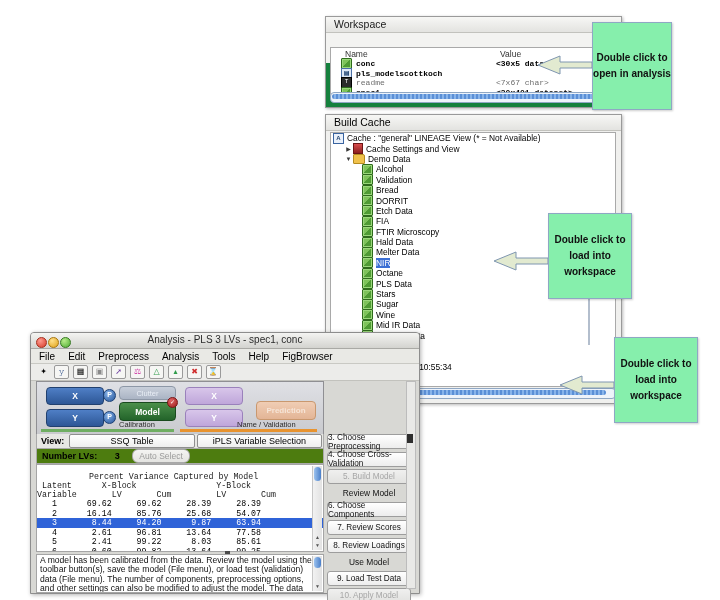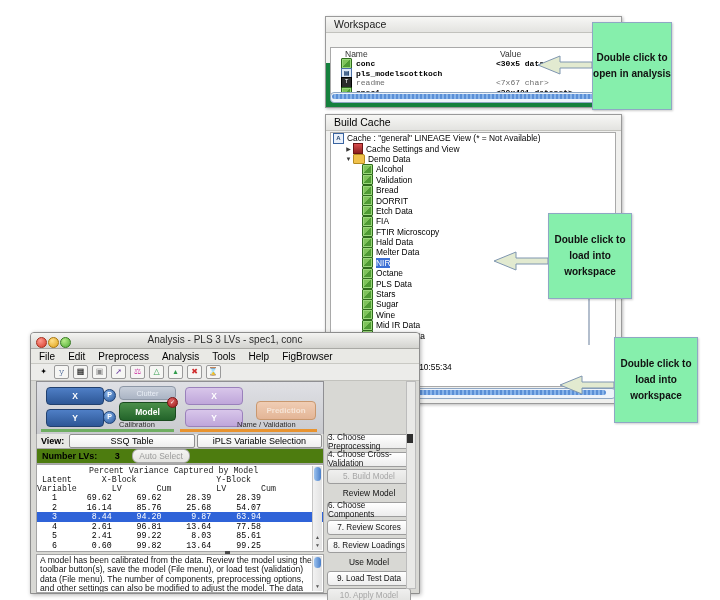--- a/index.html
+++ b/index.html
@@ -154,21 +154,21 @@
     display:flex;align-items:center;background:#4d7c0f;border:1px solid #aaa;border-top:none;}
   .lvrow .lbl{font-size:9px;font-weight:bold;padding:0 5px;}
   .lvval{font-size:9px;font-weight:bold;width:30px;text-align:center;}
   .autosel{height:12px;padding:0 6px;border:1px solid #a8a8a8;border-radius:6px;
     background:linear-gradient(#f4f4f2,#e4e4e1);color:#9b9b9b;font-size:8.5px;
     display:flex;align-items:center;}
 
   
   .tablebox{position:absolute;left:5px;top:131px;width:286px;height:86px;
     background:#fff;border:1px solid #a5a5a5;overflow:hidden;}
-  .tbl-head{font-family:"Liberation Mono",monospace;font-size:8.3px;color:#1a1a1a;padding-top:1px;}
+  .tbl-head{font-family:"Liberation Mono",monospace;font-size:8.3px;color:#1a1a1a;padding-top:7px;}
   .tbl-head div{white-space:pre;}
   .trow{font-family:Liberation Mono, monospace;font-size:8.3px;white-space:pre;height:9.6px;line-height:9.6px;}
   .trow.hl{background:#2f63d8;color:#fff;}
   .vscroll{position:absolute;right:1px;top:1px;bottom:1px;width:9px;
     background:linear-gradient(90deg,#f2f2f2,#e2e2e2);border-left:1px solid #c6c6c6;}
   .vthumb{position:absolute;left:1px;top:1px;width:7px;height:14px;border-radius:4px;
     background:linear-gradient(90deg,#9cc2ee,#4a7fc9);}
   .vbtn{position:absolute;left:1px;width:7px;height:7px;font-size:5px;text-align:center;line-height:7px;color:#555;}
 
   

